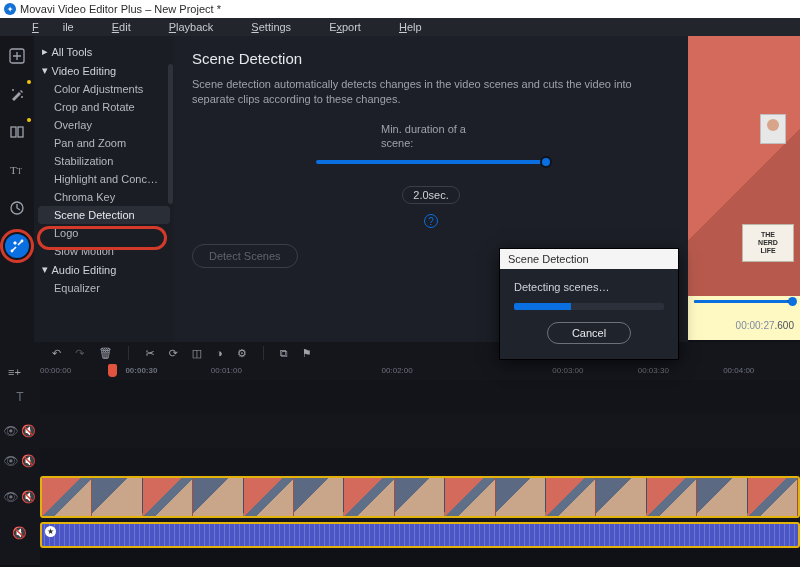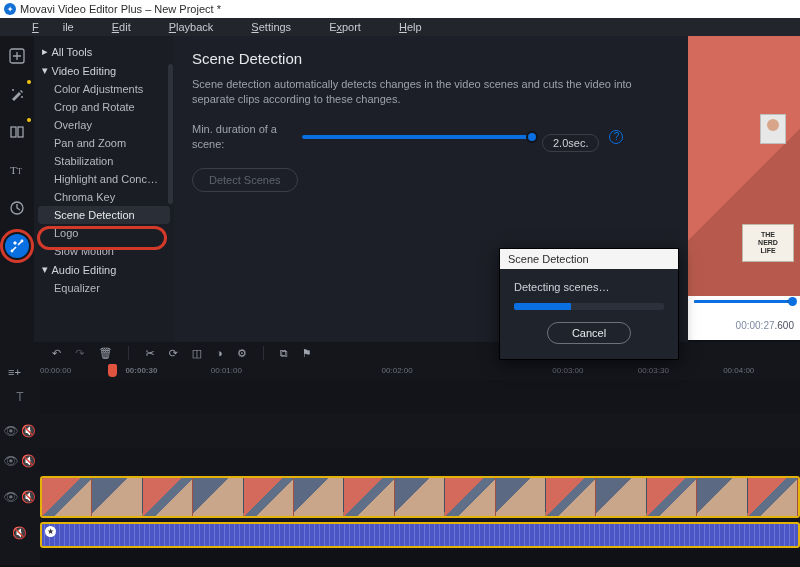--- a/index.html
+++ b/index.html
@@ -17,33 +17,33 @@
   .highlight-ring { outline: 3px solid #d43a2a; outline-offset: 2px; border-radius: 50%; }
   .sidebar { width: 140px; background: #1a1d24; padding: 6px 0; position: relative; }
   .sidebar .group { display:flex; align-items:center; gap:4px; padding: 3px 8px; color:#cfd2d8; font-size:11px; }
   .sidebar .item { padding: 3px 10px 3px 20px; font-size:11px; color:#b6b9c0; cursor:default; white-space:nowrap; overflow:hidden; text-overflow:ellipsis; }
   .sidebar .item.selected { background:#2a2e37; color:#e6e8ec; border-radius:4px; margin:0 4px; padding-left:16px; }
   .sidebar .highlight-oval { position:absolute; border:3px solid #d43a2a; border-radius:12px; pointer-events:none; }
   .sidebar .scrollthumb { position:absolute; right:1px; top:28px; width:5px; height:140px; background:#2e323a; border-radius:3px; }
   .panel { flex:1; background:#1c1f27; padding: 14px 18px; position:relative; }
   .panel h2 { color:#e6e8ec; font-size:15px; font-weight:500; margin-bottom:10px; }
   .panel p.desc { color:#9ea2ab; font-size:11px; line-height:1.4; max-width:480px; margin-bottom:14px; }
-  .slider-row { display:flex; align-items:center; gap:10px; font-size:11px; }
+  .slider-row { display:flex; align-items:center; gap:10px; font-size:11px;flex-direction:column; }
   .slider-row .lbl { width:100px; color:#9ea2ab; line-height:1.3; }
   .slider { width:230px; height:4px; background:#0a6fe0; border-radius:2px; position:relative; }
   .slider .hthumb { position:absolute; right:-6px; top:-4px; width:12px; height:12px; border-radius:50%; background:#0a6fe0; border:2px solid #11131a; }
   .valbox { border:1px solid #3a3e47; border-radius:10px; padding:2px 10px; color:#cfd2d8;margin-top:12px; }
   .help { width:14px; height:14px; border:1.5px solid #0a6fe0; border-radius:50%; color:#0a6fe0; display:flex; align-items:center; justify-content:center; font-size:10px; }
   .detect-btn { margin-top:16px; border:1px solid #3a3e47; border-radius:14px; padding:5px 16px; color:#5f636c; font-size:11px; display:inline-block; }
   .preview { width:112px; background:#0f1117; position:relative; }
   .preview .vid { height:260px; background:linear-gradient(135deg,#d46a5b 0%, #d46a5b 55%, #b75a4d 55%, #b75a4d 100%); position:relative; }
   .preview .poster { position:absolute; top:78px; right:14px; width:26px; height:30px; background:#e7e7e7; border:1px solid #bfbfbf; }
   .preview .poster::after{ content:""; position:absolute; top:4px; left:6px; width:12px; height:12px; border-radius:50%; background:#d8a58b; }
   .preview .sign { position:absolute; top:188px; right:6px; width:52px; height:38px; background:#f4f0e8; border:1px solid #bdb7a8; display:flex; align-items:center; justify-content:center; color:#2b2b2b; font-size:7px; text-align:center; line-height:1.1; font-weight:600; }
-  .preview .controls { height:44px; display:flex; align-items:center; justify-content:flex-end; padding:0 6px; gap:6px; background:#ffffff; position:relative; }
+  .preview .controls { height:44px; display:flex; align-items:center; justify-content:flex-end; padding:0 6px; gap:6px; background:#fef9c3; position:relative; }
   .preview .seek { position:absolute; top:4px; left:6px; right:6px; height:3px; background:#2e323a; border-radius:2px; }
   .preview .seek .prog { position:absolute; left:0; top:0; height:3px; width:94%; background:#0a6fe0; border-radius:2px; }
   .preview .seek .sdot { position:absolute; top:-3px; left:94%; width:9px; height:9px; border-radius:50%; background:#0a6fe0; }
   .preview .time { color:#7f8aa3; font-size:10px; margin-top:14px; }
   .preview .time .ms { color:#4a5060; }
   .dialog { position:absolute; left:499px; top:248px; width:180px; background:#1f232c; border:1px solid #000; box-shadow:0 4px 16px rgba(0,0,0,.6); z-index:20; }
   .dialog .dlg-title { background:#f5f5f5; color:#2b2b2b; padding:4px 8px; font-size:11px; }
   .dialog .dlg-body { padding:12px 14px 14px; }
   .dialog .dlg-body .msg { color:#cfd2d8; font-size:11px; margin-bottom:10px; }
   .dialog .progress { width:100%; height:7px; background:#2c303a; border-radius:2px; overflow:hidden; margin-bottom:12px; }

